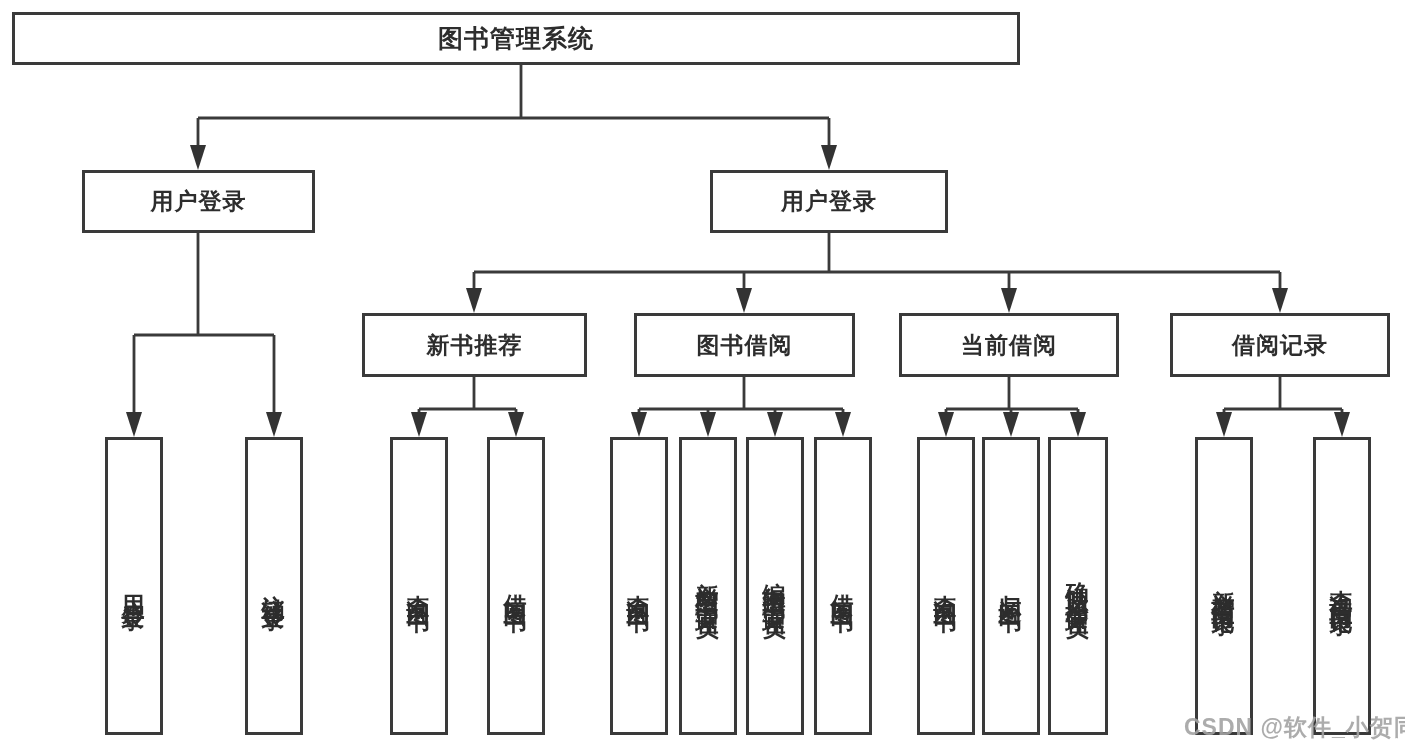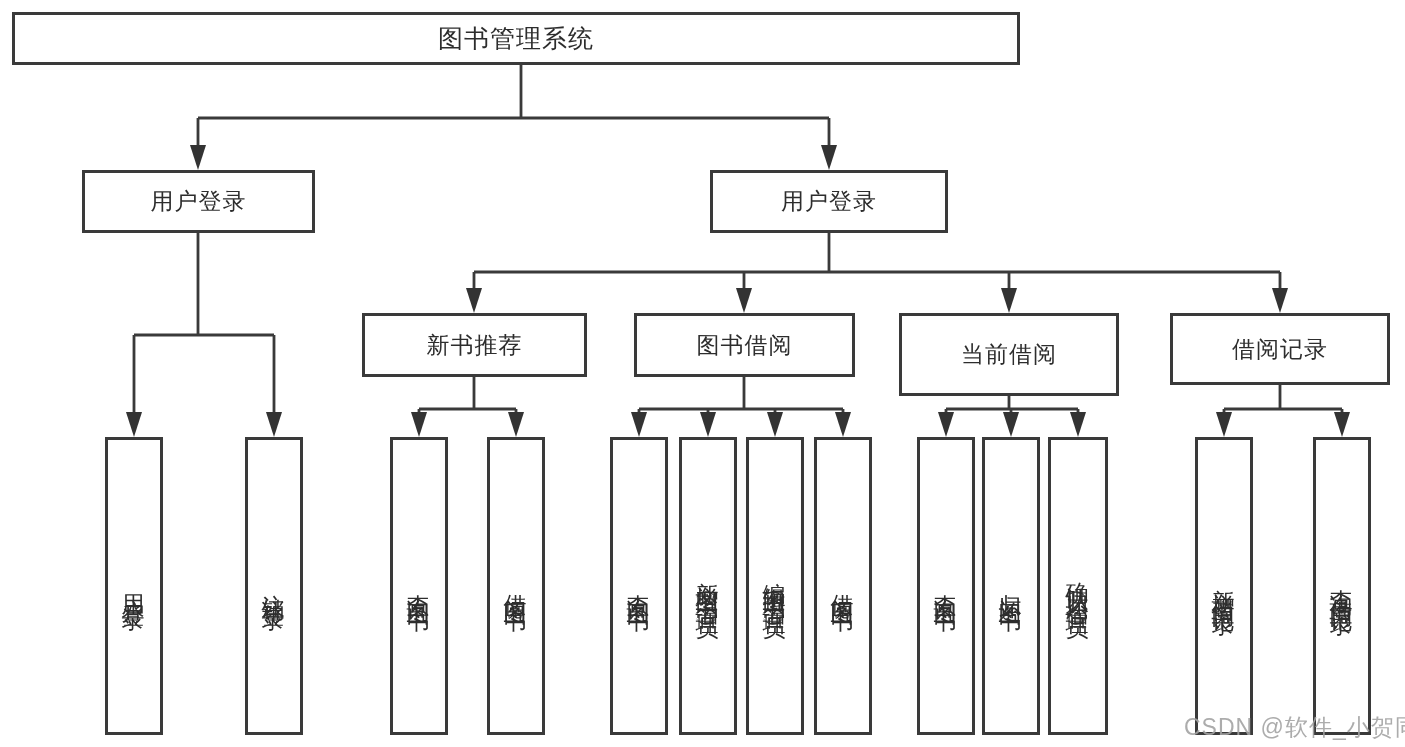--- a/index.html
+++ b/index.html
@@ -2,20 +2,21 @@
 <html><head>
 <meta charset="utf-8">
 <style>
   html,body{margin:0;padding:0;background:#ffffff;}
   .canvas{
     position:relative;
     width:1405px;height:747px;
     background:#ffffff;
     font-family:"Liberation Sans","DejaVu Sans",sans-serif;
     overflow:hidden;
+    font-weight:bold;
   }
   .connectors{position:absolute;left:0;top:0;width:1405px;height:747px;}
   .node{
     position:absolute;
     box-sizing:border-box;
     border:3px solid #3a3a3a;
     background:#ffffff;
     display:flex;align-items:center;justify-content:center;
     color:#2d2d2d;
     font-size:23px;
@@ -91,24 +92,24 @@
   <div class="node" style="left:710px;top:170px;width:238px;height:63px">
     <span>用户登录</span>
   </div>
 
   <div class="node" style="left:362px;top:313px;width:225px;height:64px">
     <span>新书推荐</span>
   </div>
   <div class="node" style="left:634px;top:313px;width:221px;height:64px">
     <span>图书借阅</span>
   </div>
-  <div class="node" style="left:899px;top:313px;width:220px;height:83px">
+  <div class="node" style="left:899px;top:313px;width:220px;height:64px">
     <span>当前借阅</span>
   </div>
-  <div class="node" style="left:1170px;top:313px;width:220px;height:72px">
+  <div class="node" style="left:1170px;top:313px;width:220px;height:64px">
     <span>借阅记录</span>
   </div>
 
   <div class="node leaf" style="left:105px;top:437px;width:58px;height:298px">
     <span>用户登录</span>
   </div>
   <div class="node leaf" style="left:245px;top:437px;width:58px;height:298px">
     <span>注销登录</span>
   </div>
 

